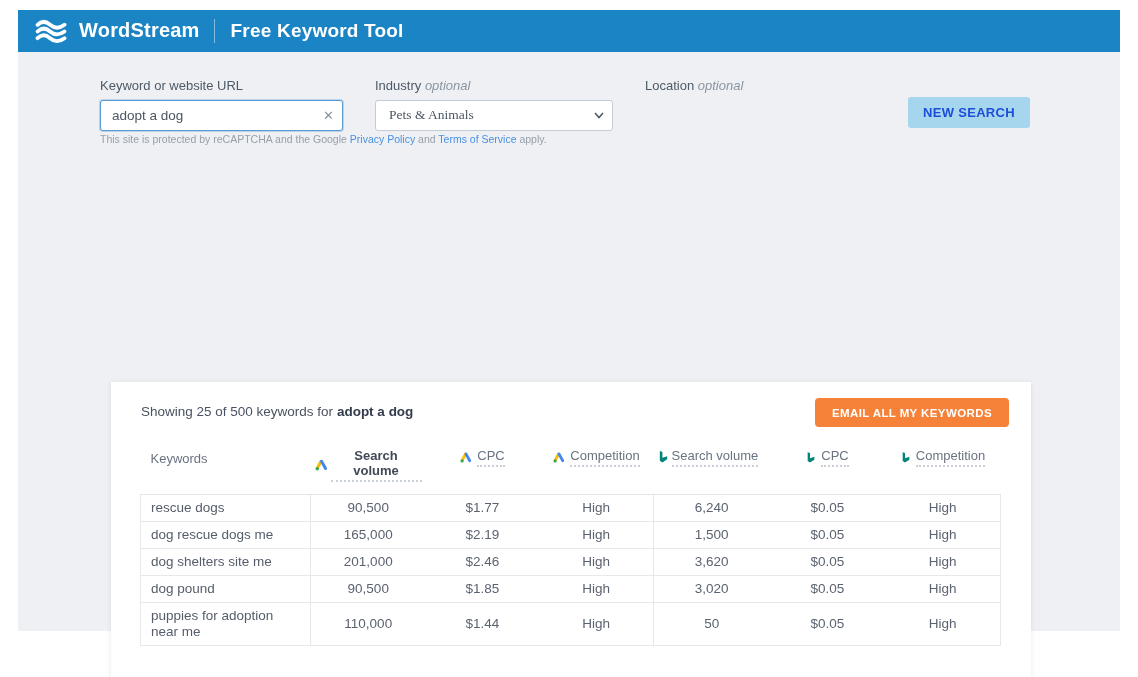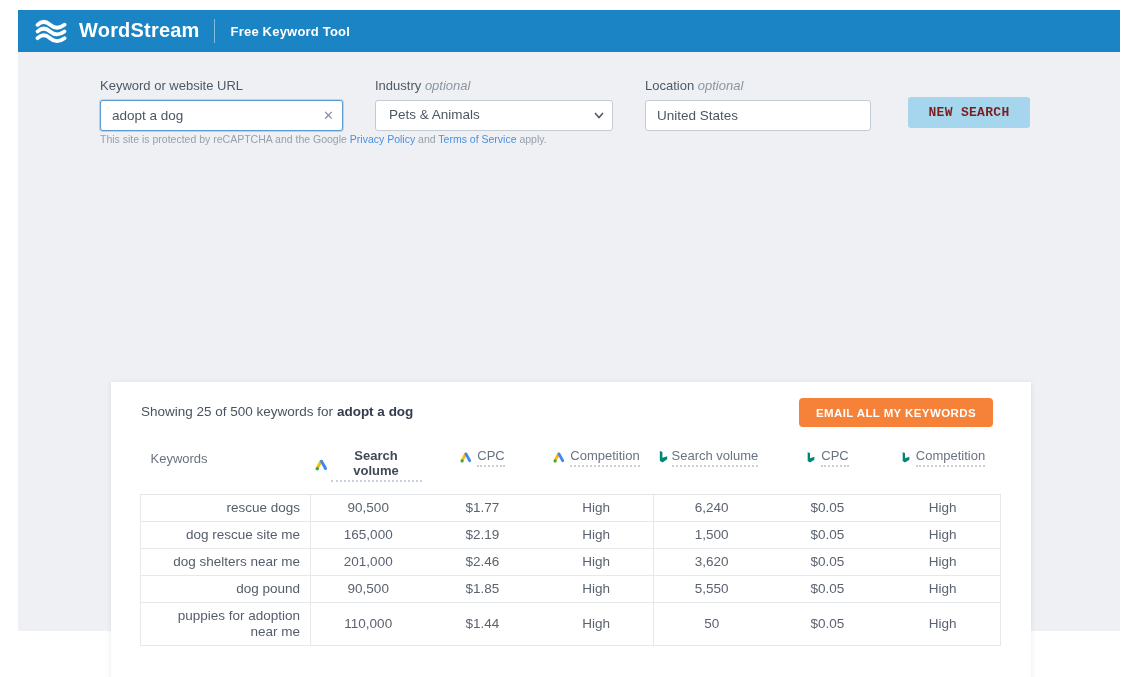--- a/index.html
+++ b/index.html
@@ -11,21 +11,21 @@
   .container{position:absolute;left:18px;top:10px;width:1102px;height:621px;}
 
   
   .topbar{
     position:absolute;left:0;top:0;width:100%;height:42px;
     background:var(--header-blue,#1a84c5);display:flex;align-items:center;
   }
   .brand{display:flex;align-items:flex-start;gap:9px;padding-left:16px;cursor:pointer;}
   .brand-name{color:#fff;font-size:20px;font-weight:600;letter-spacing:.2px;}
   .topbar-divider{width:1px;height:24px;background:rgba(255,255,255,.45);margin:0 16px 0 14px;}
-  .product-name{color:#fff;font-size:13px;font-weight:700;letter-spacing:.2px;}
+  .product-name{color:#fff;font-size:19px;font-weight:700;letter-spacing:.2px;}
 
   
   .form-band{
     position:absolute;left:0;top:42px;width:100%;height:154px;
     background:#eef0f3;
   }
   .field{position:absolute;}
   .field-label{font-size:13px;color:#4e5a68;margin-bottom:7px;}
   .field-label .opt{font-style:italic;color:#8b95a0;font-weight:400;}
   .text-input{
@@ -33,49 +33,49 @@
     border:1px solid #c3ccd4;border-radius:3px;font-size:13.5px;color:#4c5662;
     padding:0 26px 0 11px;font-family:inherit;outline:none;
   }
   .kw-wrap{position:relative;}
   .kw-wrap .text-input{border:1px solid #5b9bd5;box-shadow:0 0 0 1px rgba(91,155,213,.35);}
   .clear-x{
     position:absolute;right:9px;top:7px;font-size:13px;color:#8a94a3;cursor:pointer;line-height:17px;
   }
   .select-box{
     box-sizing:border-box;height:31px;background:#fff;border:1px solid #c3ccd4;border-radius:3px;
-    font-size:13.5px;color:#4c5662;padding:6px 24px 0 13px;cursor:pointer;position:relative;
+    font-size:13.5px;color:#4c5662;padding:6px 24px 0 13px;cursor:pointer;position:relative;font-family:Liberation Serif, serif;
   }
   .select-box svg{position:absolute;right:8px;top:11px;}
   .f-keyword{left:82px;top:26px;width:243px;}
   .f-industry{left:357px;top:26px;width:238px;}
   .f-location{left:627px;top:26px;width:226px;}
   .new-search-btn{
     position:absolute;left:890px;top:45px;width:122px;height:31px;
-    background:var(--submit-blue,#a6d5ee);color:#7f1d1d;border:none;border-radius:3px;
-    font-size:13px;font-weight:700;letter-spacing:.3px;font-family:Liberation Mono, monospace;cursor:pointer;
+    background:var(--submit-blue,#a6d5ee);color:#1d4ed8;border:none;border-radius:3px;
+    font-size:13px;font-weight:700;letter-spacing:.3px;font-family:Liberation Sans, sans-serif;cursor:pointer;
   }
   .recaptcha{
     position:absolute;left:82px;top:81px;font-size:10.5px;color:#97a1ab;
   }
   .recaptcha a{color:var(--link-blue,#4a90e2);text-decoration:none;cursor:pointer;}
 
   
   .results-band{
     position:absolute;left:0;top:177px;width:100%;height:444px;background:#eef0f3;
   }
   .card{
     position:absolute;left:93px;top:195px;width:920px;height:426px;background:#fff;
     box-shadow:0 1px 5px rgba(40,50,60,.10);overflow:hidden;
   }
   .card-head{position:relative;height:56px;}
   .summary{position:absolute;left:30px;top:22px;font-size:13.5px;color:#4a5361;}
   .summary b{color:#323b4c;}
   .email-btn{
-    position:absolute;right:38px;top:16px;height:29px;padding:0 17px;
+    position:absolute;right:22px;top:16px;height:29px;padding:0 17px;
     background:var(--accent-orange,#f58238);color:#fff;border:none;border-radius:4px;
     font-size:11.5px;font-weight:700;letter-spacing:.4px;font-family:inherit;cursor:pointer;
   }
 
   
   table.kw{
     border-collapse:collapse;margin-left:29px;width:860px;table-layout:fixed;
   }
   col.c-kw{width:170px;} col.c-gv{width:115px;} col.c-gc{width:114px;} col.c-gp{width:114px;}
   col.c-bv{width:116px;} col.c-bc{width:116px;} col.c-bp{width:115px;}
@@ -85,21 +85,21 @@
   }
   thead th.h-kw{text-align:left;padding-left:10px;padding-top:13px;cursor:default;}
   .hdr-stack{display:flex;flex-direction:row;align-items:center;gap:3px;cursor:pointer;}
   .hdr-inline{display:inline-flex;align-items:center;gap:5px;cursor:pointer;}
   .dots{border-bottom:2px dotted #c9cfd6;padding-bottom:2px;}
   .hdr-bold{font-weight:700;color:#414957;}
   tbody td{
     font-size:13.5px;color:#5b6370;text-align:center;vertical-align:middle;
     padding:5px 10px;line-height:16px;border-bottom:1px solid #e6e9ec;
   }
-  tbody td.c-keyword{text-align:right;color:#555d6a;}
+  tbody td.c-keyword{text-align:left;color:#555d6a;}
   tbody td:first-child{border-left:1px solid #e6e9ec;}
   tbody td:last-child{border-right:1px solid #e6e9ec;}
   tbody td.vsep{border-left:1px solid #e6e9ec;}
 </style>
 </head>
 <body>
 
 <div class="container">
 
   <div class="topbar">
@@ -138,21 +138,20 @@
           <polyline points="1,1 5,5.5 9,1" fill="none" stroke="#4c5662" stroke-width="1.5"></polyline>
         </svg>
       </div>
     </div>
 
     <div class="field f-location">
       <div class="field-label">
         <span>Location</span>
         <span class="opt">optional</span>
       </div>
-      <input class="text-input" type="text" value="United States" style="">
     </div>
 
     <button class="new-search-btn">NEW SEARCH</button>
 
     <div class="recaptcha"><span>This site is protected by reCAPTCHA and the Google </span><a>Privacy Policy</a><span> and </span><a>Terms of Service</a><span> apply.</span></div>
   </div>
 
   <div class="results-band">
     <div class="card">
 
@@ -248,46 +247,46 @@
               <td class="c-keyword">rescue dogs</td>
               <td class="vsep">90,500</td>
               <td>$1.77</td>
               <td>High</td>
               <td class="vsep">6,240</td>
               <td>$0.05</td>
               <td>High</td>
             </tr>
 
             <tr>
-              <td class="c-keyword">dog rescue site me</td>
+              <td class="c-keyword">dog rescue dogs me</td>
               <td class="vsep">165,000</td>
               <td>$2.19</td>
               <td>High</td>
               <td class="vsep">1,500</td>
               <td>$0.05</td>
               <td>High</td>
             </tr>
 
             <tr>
-              <td class="c-keyword">dog shelters near me</td>
+              <td class="c-keyword">dog shelters site me</td>
               <td class="vsep">201,000</td>
               <td>$2.46</td>
               <td>High</td>
               <td class="vsep">3,620</td>
               <td>$0.05</td>
               <td>High</td>
             </tr>
 
 
             <tr>
               <td class="c-keyword">dog pound</td>
               <td class="vsep">90,500</td>
               <td>$1.85</td>
               <td>High</td>
-              <td class="vsep">5,550</td>
+              <td class="vsep">3,020</td>
               <td>$0.05</td>
               <td>High</td>
             </tr>
 
             <tr>
               <td class="c-keyword">puppies for adoption near me</td>
               <td class="vsep">110,000</td>
               <td>$1.44</td>
               <td>High</td>
               <td class="vsep">50</td>

